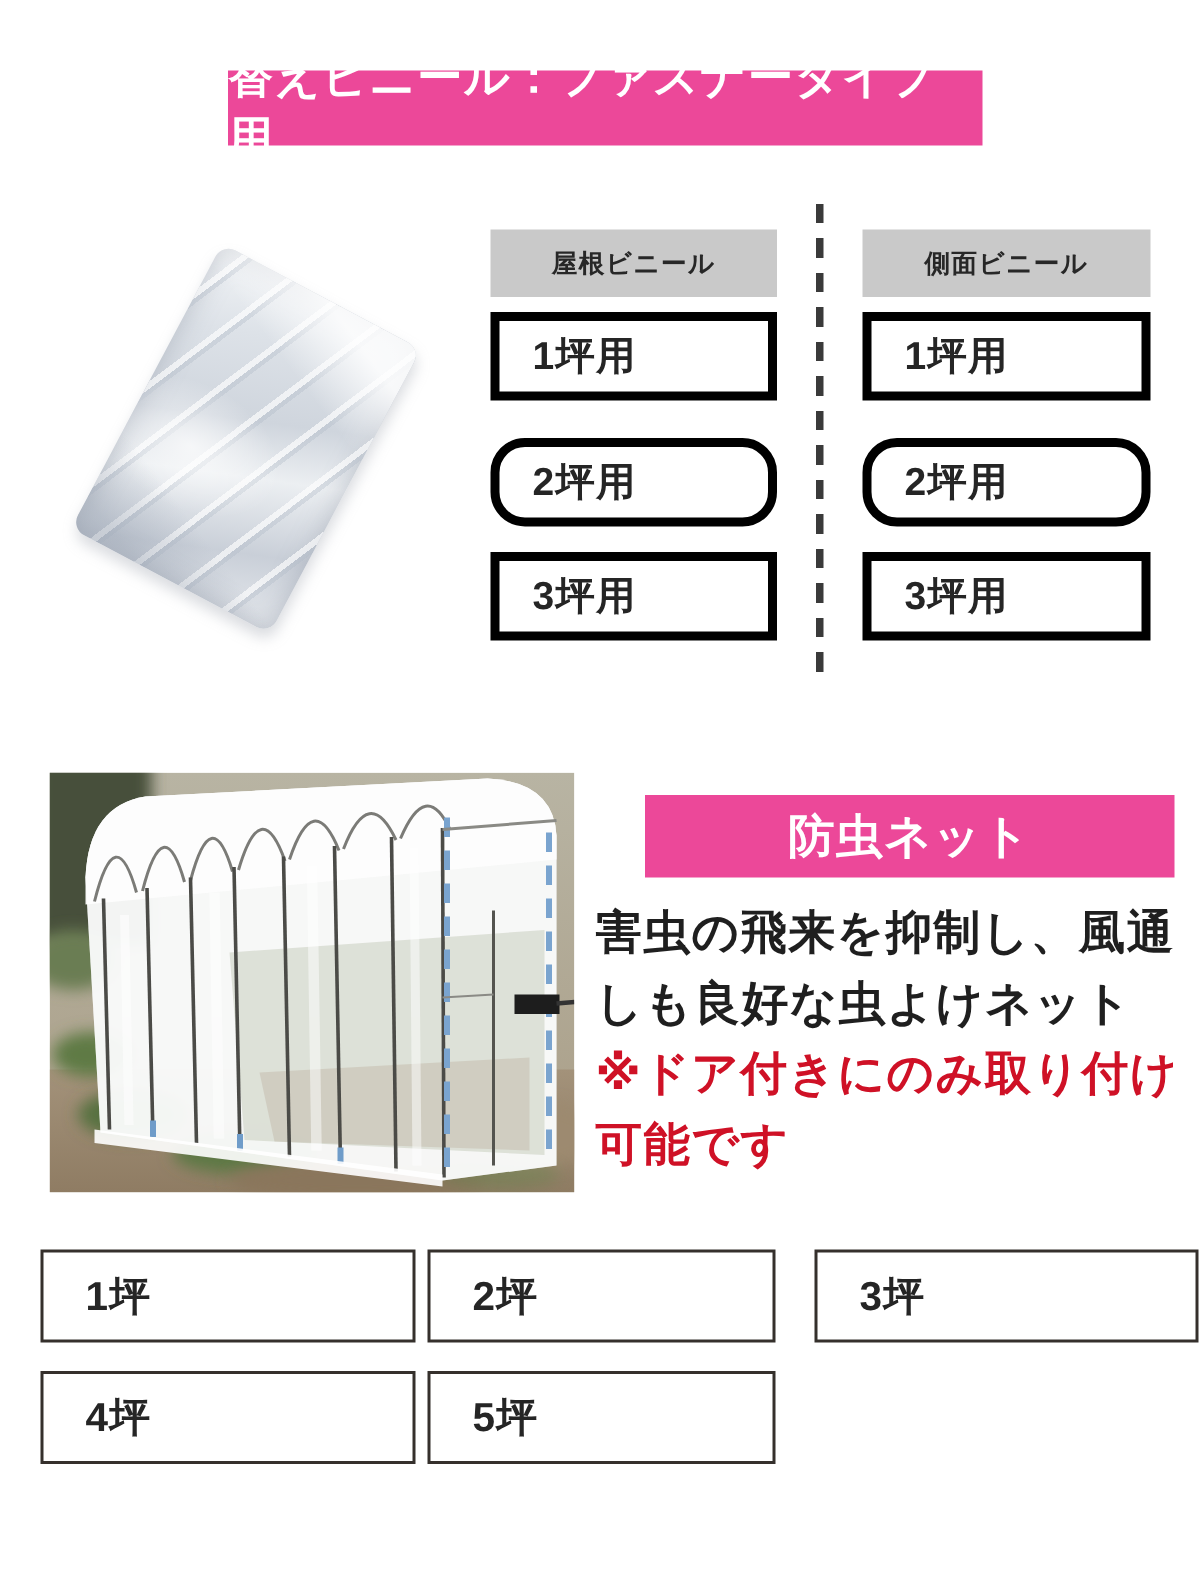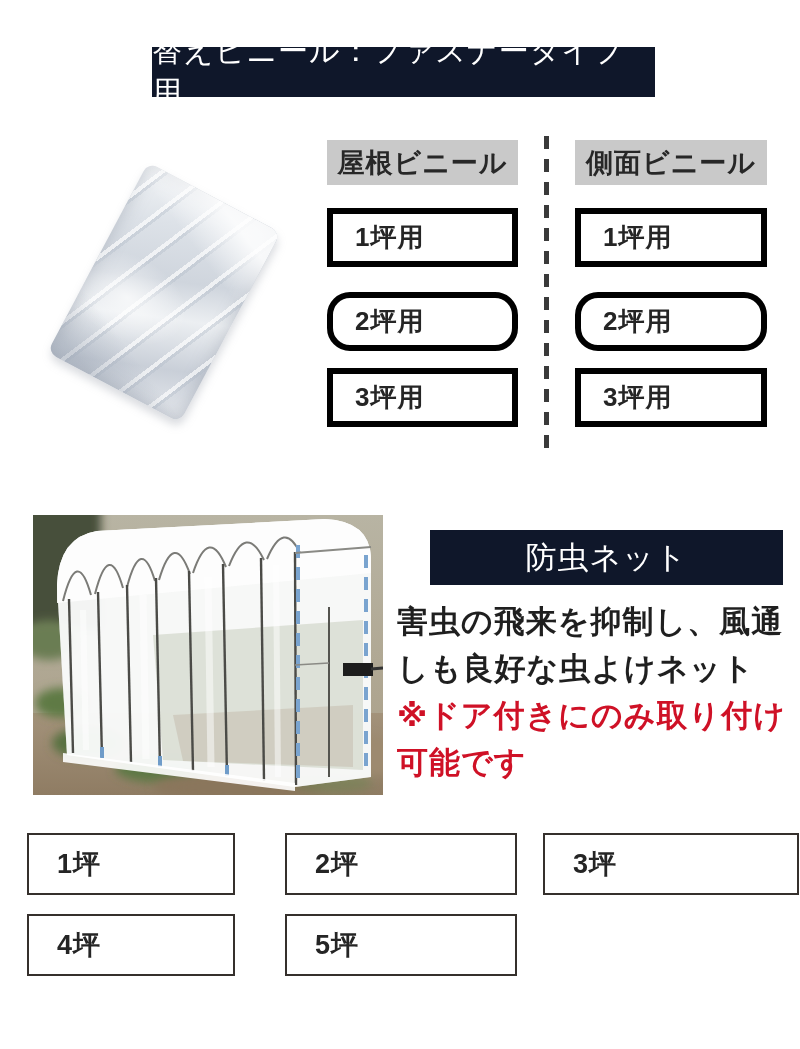--- a/index.html
+++ b/index.html
@@ -5,23 +5,23 @@
   * { margin:0; padding:0; box-sizing:border-box; }
   html,body { background:#ffffff; }
   body { font-family:"Liberation Sans","DejaVu Sans",sans-serif; }
   .canvas {
     position:relative; width:800px; height:1049px;
     background:#ffffff; overflow:hidden; margin:0 auto;
   }
 
   
   .banner {
-    position:absolute; background:#0f172a; color:#ffffff;
+    position:absolute; background:#ec4899; color:#ffffff;
     display:flex; align-items:center; justify-content:center;
-    font-weight:400; letter-spacing:1px;
+    font-weight:700; letter-spacing:1px;
   }
   .banner-top { left:152px; top:47px; width:503px; height:50px; font-size:30px; }
   .banner-net { left:430px; top:530px; width:353px; height:55px; font-size:31px; }
 
   
   .vinyl-photo { position:absolute; left:40px; top:165px; width:240px; height:260px; }
   .sheet {
     position:absolute; left:49px; top:20px; width:150px; height:215px;
     transform:rotate(28deg); border-radius:10px;
     background:linear-gradient(160deg,#f4f6f8 0%,#dde2e8 22%,#cfd5dd 45%,#eceff2 60%,#c9cfd8 80%,#e8ebef 100%);
@@ -37,23 +37,23 @@
   .sheet-fold {
     position:absolute; inset:0;
     background:
       linear-gradient(205deg, rgba(255,255,255,.85) 0 12%, rgba(255,255,255,0) 30%),
       linear-gradient(25deg, rgba(150,160,175,.40) 0 8%, rgba(255,255,255,0) 26%),
       radial-gradient(90px 60px at 30% 60%, rgba(255,255,255,.7), rgba(255,255,255,0) 70%);
   }
 
   
   .col-header {
-    position:absolute; top:140px; height:45px; background:#c9c9c9; color:#272727;
+    position:absolute; top:153px; height:45px; background:#c9c9c9; color:#272727;
     display:flex; align-items:center; justify-content:center;
-    font-size:27px; font-weight:700; letter-spacing:1px;
+    font-size:17px; font-weight:700; letter-spacing:1px;
   }
   .col1 { left:327px; width:191px; }
   .col2 { left:575px; width:192px; }
 
   
   .opt-btn {
     position:absolute; height:59px; background:#ffffff;
     border:6px solid #000000; color:#252525;
     display:flex; align-items:center; padding-left:22px;
     font-size:26px; font-weight:600; letter-spacing:1px; cursor:pointer;
@@ -80,21 +80,21 @@
   }
   .net-desc .red { color:#cf1126; font-weight:700; }
 
   
   .size-btn {
     position:absolute; height:62px; background:#ffffff;
     border:2px solid #35302c; color:#252525;
     display:flex; align-items:center; padding-left:28px;
     font-size:27px; font-weight:600; letter-spacing:1px; cursor:pointer;
   }
-  .bc1 { left:27px; width:208px; }
+  .bc1 { left:27px; width:250px; }
   .bc2 { left:285px; width:232px; }
   .bc3 { left:543px; width:256px; }
   .br1 { top:833px; } .br2 { top:914px; }
 </style>
 </head>
 <body>
 
 <div class="canvas">
 
   <div class="banner banner-top">替えビニール：ファスナータイプ用</div>

